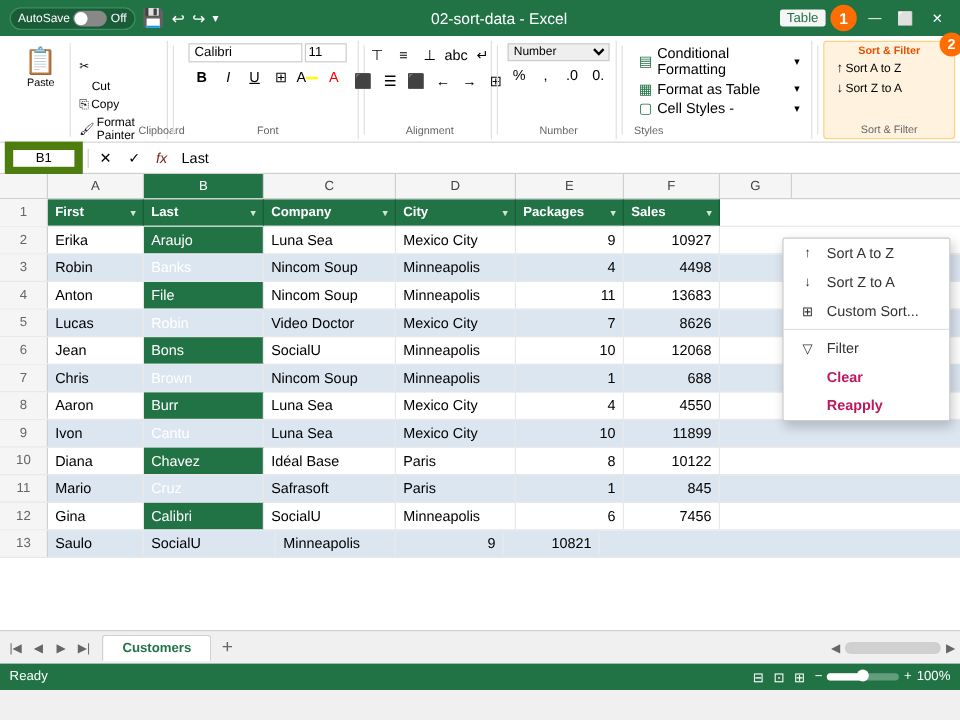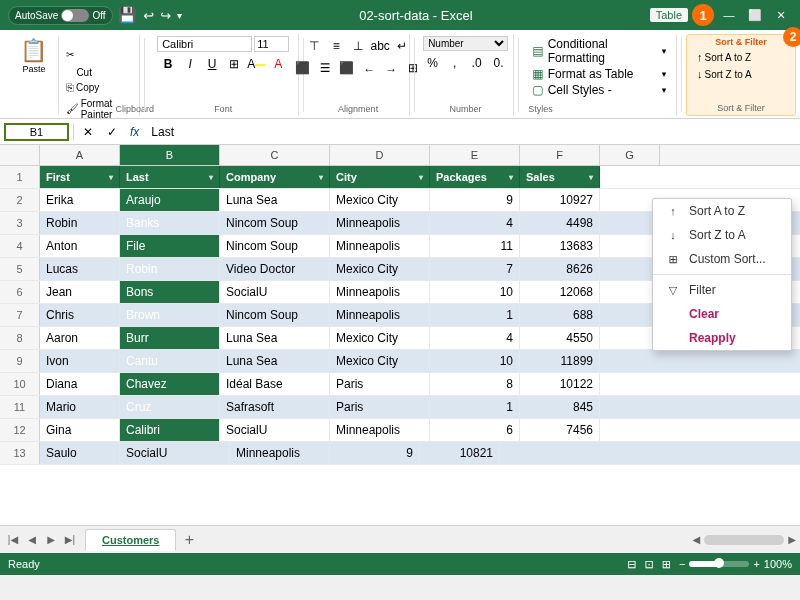--- a/index.html
+++ b/index.html
@@ -27,23 +27,23 @@
     .font-select { border: 1px solid #ccc; padding: 1px 4px; font-size: 11px; width: 95px; }
     .size-select { border: 1px solid #ccc; padding: 1px 2px; font-size: 11px; width: 35px; }
     .fmt-btn { width: 20px; height: 20px; display: flex; align-items: center; justify-content: center; cursor: pointer; border-radius: 2px; font-size: 12px; border: 1px solid transparent; }
     .fmt-btn.bold { font-weight: bold; }
     .fmt-btn.italic { font-style: italic; }
     .styles-item { padding: 1px 4px; cursor: pointer; display: flex; align-items: center; gap: 4px; }
     .sort-btn { display: flex; align-items: center; gap: 2px; padding: 2px 4px; cursor: pointer; border-radius: 2px; font-size: 11px; }
 
     
     .formula-bar { display: flex; align-items: center; background: white; border-bottom: 1px solid #d0d0d0; height: 26px; padding: 0 4px; gap: 4px; }
-    .cell-ref { border: 2px solid #4d7c0f; width: 65px; padding: 1px 4px; font-size: 11px; text-align: center; }
+    .cell-ref { border: 7px solid #4d7c0f; width: 65px; padding: 1px 4px; font-size: 11px; text-align: center; }
     .formula-divider { width: 1px; height: 16px; background: #d0d0d0; }
-    .fx-label { color: #0c4a6e; font-style: italic; font-size: 12px; padding: 0 4px; text-align: right; }
+    .fx-label { color: #7f1d1d; font-style: italic; font-size: 12px; padding: 0 4px; text-align: right; }
     .formula-input { flex: 1; border: none; outline: none; font-size: 12px; padding: 1px 4px; }
 
     
     .spreadsheet { display: flex; flex-direction: column; background: white; flex: 1; }
     .sheet-container { display: flex; flex-direction: column; height: 380px; overflow: hidden; }
 
     
     .col-headers { display: flex; background: #f5f5f5; border-bottom: 1px solid #d0d0d0; }
     .row-num-header { width: 40px; min-width: 40px; border-right: 1px solid #d0d0d0; background: #f5f5f5; }
     .col-header { border-right: 1px solid #d0d0d0; text-align: center; font-size: 11px; color: #444; padding: 2px 0; background: #f5f5f5; display: flex; align-items: center; justify-content: center; height: 20px; }
@@ -62,21 +62,21 @@
     .data-cell { border-right: 1px solid #e8e8e8; padding: 2px 6px; font-size: 12px; display: flex; align-items: center; height: 22px; overflow: hidden; white-space: nowrap; }
     .header-row .data-cell { background: #217346; color: white; font-weight: 600; font-size: 11px; border-right: 1px solid #1a5c38; cursor: pointer; gap: 4px; }
     .header-row .row-num { background: #f5f5f5; }
     .filter-arrow { font-size: 8px; color: rgba(255,255,255,0.8); margin-left: auto; }
     .alt-row { background: #dce6f1; }
     .alt-row .data-cell { background: #dce6f1; }
     .num-cell { justify-content: flex-end; }
 
     
     .sheet-tabs { display: flex; align-items: center; background: #f0f0f0; border-top: 1px solid #d0d0d0; height: 28px; padding: 0 4px; gap: 2px; }
-    .sheet-tab { padding: 4px 16px; background: #e0e0e0; border: 1px solid #d0d0d0; border-bottom: none; border-radius: 3px 3px 0 0; font-size: 11px; cursor: pointer; text-decoration: underline; }
+    .sheet-tab { padding: 4px 16px; background: #e0e0e0; border: 1px solid #d0d0d0; border-bottom: none; border-radius: 3px 3px 0 0; font-size: 11px; cursor: pointer; }
     .sheet-tab.active { background: white; border-bottom: 1px solid white; color: #217346; font-weight: 600; }
     .add-sheet-btn { width: 22px; height: 22px; display: flex; align-items: center; justify-content: center; cursor: pointer; border-radius: 50%; font-size: 16px; color: #666; }
     .nav-arrows { display: flex; gap: 1px; margin-right: 4px; }
     .nav-arrow { width: 18px; height: 18px; display: flex; align-items: center; justify-content: center; cursor: pointer; color: #666; font-size: 10px; }
 
     
     .status-bar { display: flex; align-items: center; justify-content: space-between; background: #217346; color: white; height: 22px; padding: 0 8px; font-size: 11px; }
     .status-right { display: flex; align-items: center; gap: 8px; }
     .zoom-control { display: flex; align-items: center; gap: 4px; }
 

